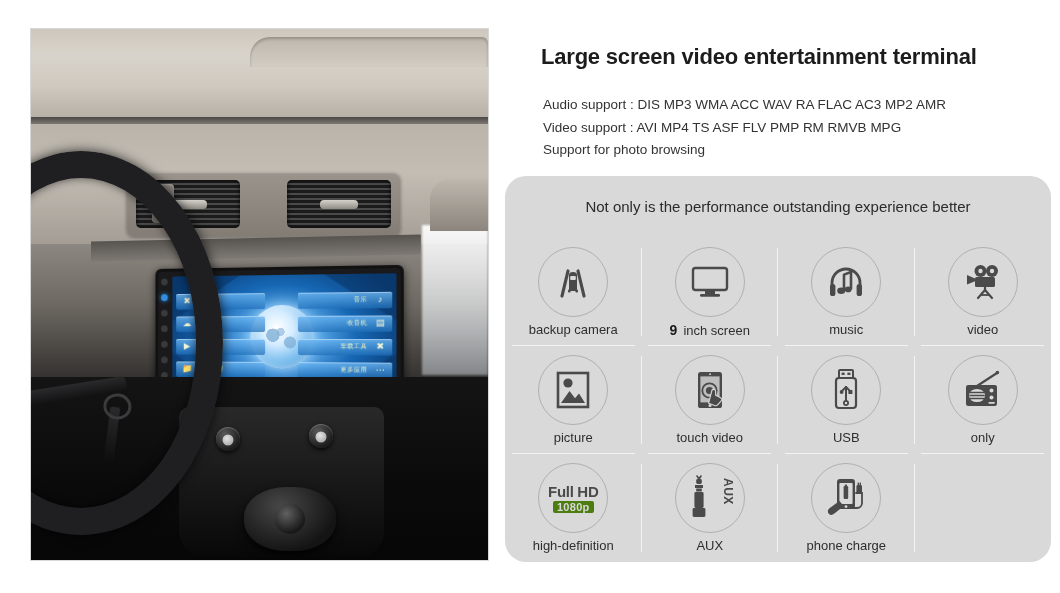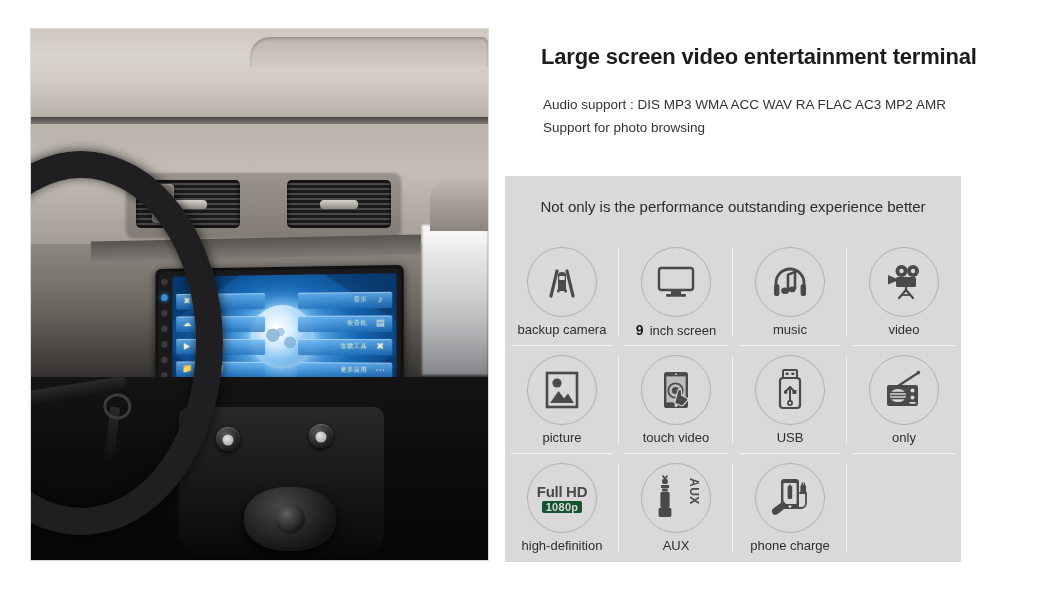--- a/index.html
+++ b/index.html
@@ -199,22 +199,23 @@
     position:absolute;left:541px;top:44px;
     font-size:22px;font-weight:bold;color:#1c1c1c;letter-spacing:-.2px;
   }
   .specs{position:absolute;left:543px;top:94px;}
   .specs div{
     font-size:13.5px;color:#333;line-height:22.5px;white-space:nowrap;
   }
 
   
   .fpanel{
-    position:absolute;left:505px;top:176px;width:456px;height:386px;
+    position:absolute;left:505px;top:176px;width:546px;height:386px;
     background:#d9d9d9;
+    border-radius:21px;
   }
   .fheader{
     position:absolute;left:0;top:22px;width:100%;text-align:center;
     font-size:15px;color:#2b2b2b;
   }
   .grid{
     position:absolute;left:0;top:62px;width:100%;height:324px;
     display:grid;grid-template-columns:repeat(4,1fr);grid-template-rows:repeat(3,1fr);
   }
   .cell{
@@ -237,21 +238,21 @@
     font-size:13px;color:#2e2e2e;display:flex;align-items:flex-end;gap:6px;
     white-space:nowrap;
   }
   .clabel .pre{font-size:14px;font-weight:bold;color:#1a1a1a;}
   .ic{display:block;}
   .fullhd{
     display:flex;flex-direction:column;align-items:center;gap:1px;
   }
   .fullhd .a{font-size:15px;font-weight:bold;color:#4a4a4a;letter-spacing:-.3px;}
   .fullhd .b{
-    font-size:11px;font-weight:bold;color:#d9d9d9;background:#14532d;
+    font-size:11px;font-weight:bold;color:#d9d9d9;background:#4d7c0f;
     padding:0 4px;border-radius:2px;letter-spacing:.3px;
   }
   .auxwrap{position:relative;width:48px;height:48px;}
   .auxtxt{
     position:absolute;right:-1px;top:4px;
     font-size:12px;font-weight:bold;color:#4a4a4a;
     writing-mode:vertical-rl;letter-spacing:.5px;
   }
 </style>
 </head>
@@ -343,20 +344,21 @@
   <div class="shifter"></div>
   <div class="steer"></div>
   <div class="steer-spoke"></div>
   <div class="keys"></div>
 </div>
 
 <div class="title">Large screen video entertainment terminal</div>
 
 <div class="specs">
   <div>Audio support : DIS MP3 WMA ACC WAV RA FLAC AC3 MP2 AMR</div>
+  <div>Video support : AVI MP4 TS ASF FLV PMP RM RMVB MPG</div>
   <div>Support for photo browsing</div>
 </div>
 
 <div class="fpanel">
   <div class="fheader">Not only is the performance outstanding experience better</div>
 
   <div class="grid">
 
     <div class="cell">
       <div class="circ">

